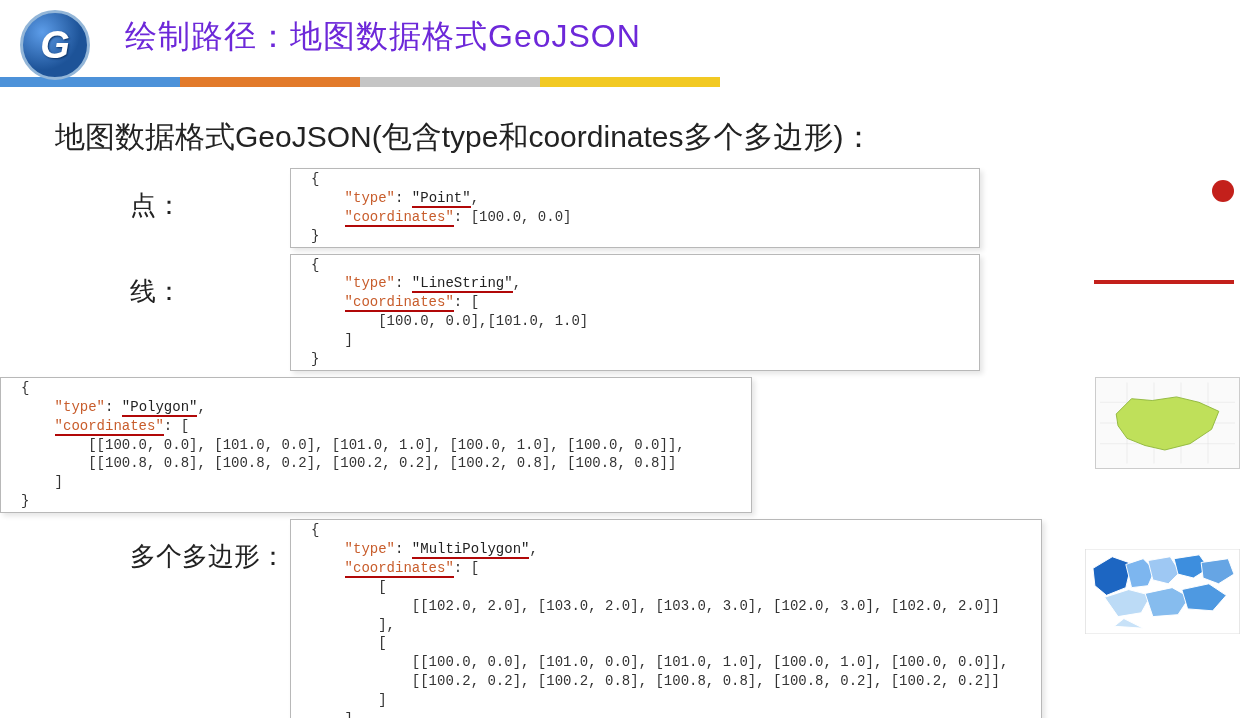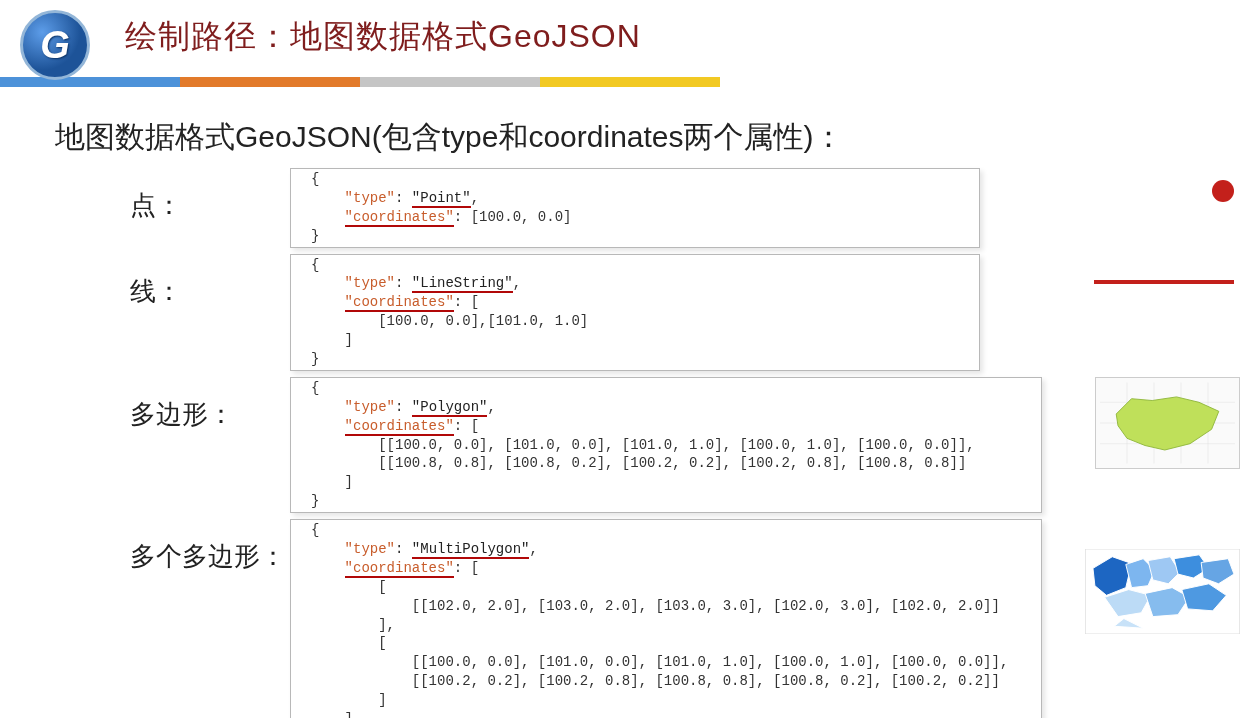--- a/index.html
+++ b/index.html
@@ -31,21 +31,21 @@
     justify-content: center;
   }
   .logo-inner {
     color: #fff;
     font-size: 38px;
     font-weight: bold;
     font-style: italic;
     text-shadow: 1px 1px 2px #0a3163;
   }
   .title {
-    color: #7f1d1d;
+    color: #6d28d9;
     font-size: 32px;
     padding-left: 125px;
     font-weight: normal;
     letter-spacing: 1px;
   }
   .stripe {
     margin-top: 18px;
     height: 10px;
     width: 720px;
     display: flex;
@@ -148,21 +148,21 @@
   <div class="title">绘制路径：地图数据格式GeoJSON</div>
   <div class="stripe">
     <div class="seg s1"></div>
       <div class="seg s2"></div>
       <div class="seg s3"></div>
       <div class="seg s4"></div>
   </div>
 </div>
 
 <div class="subhead">
-  <span>地图数据格式GeoJSON(包含</span><span class="u-red">type</span><span>和</span><span class="u-red">coordinates</span><span>两个属性)：</span>
+  <span>地图数据格式GeoJSON(包含</span><span class="u-red">type</span><span>和</span><span class="u-red">coordinates</span><span>多个多边形)：</span>
 </div>
 
 <div class="rows">
 
   <div class="row">
     <div class="row-label">点：</div>
     <div class="code-box cb1">{
     <span class="key">"type"</span>: <span class="val u-rd">"Point"</span>,
     <span class="key u-rd">"coordinates"</span><span>: [100.0, 0.0]</span>
 }</div>
@@ -176,21 +176,20 @@
     <span class="key u-rd">"coordinates"</span>: [
 <span>        [100.0, 0.0],[101.0, 1.0]
     ]</span>
 }</div>
     <div class="vis vis-line-wrap">
       <div class="vis-line"></div>
     </div>
   </div>
 
   <div class="row">
-    <div class="row-label">多边形：</div>
     <div class="code-box cb3">{
     <span class="key">"type"</span>: <span class="val u-rd">"Polygon"</span>,
     <span class="key u-rd">"coordinates"</span>: [
 <span>        [[100.0, 0.0], [101.0, 0.0], [101.0, 1.0], [100.0, 1.0], [100.0, 0.0]],
         [[100.8, 0.8], [100.8, 0.2], [100.2, 0.2], [100.2, 0.8], [100.8, 0.8]]
     ]</span>
 }</div>
     <div class="vis mt1">
       <div class="map-thumb">
         <svg viewBox="0 0 150 90">

